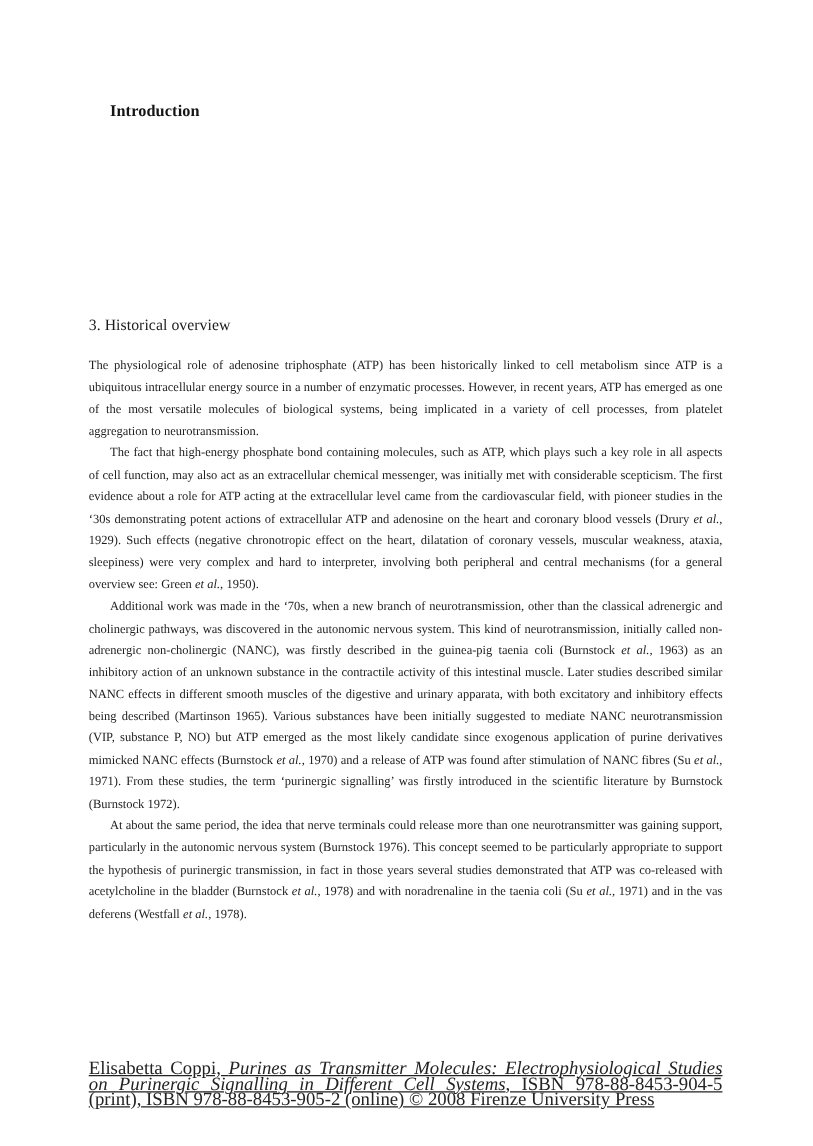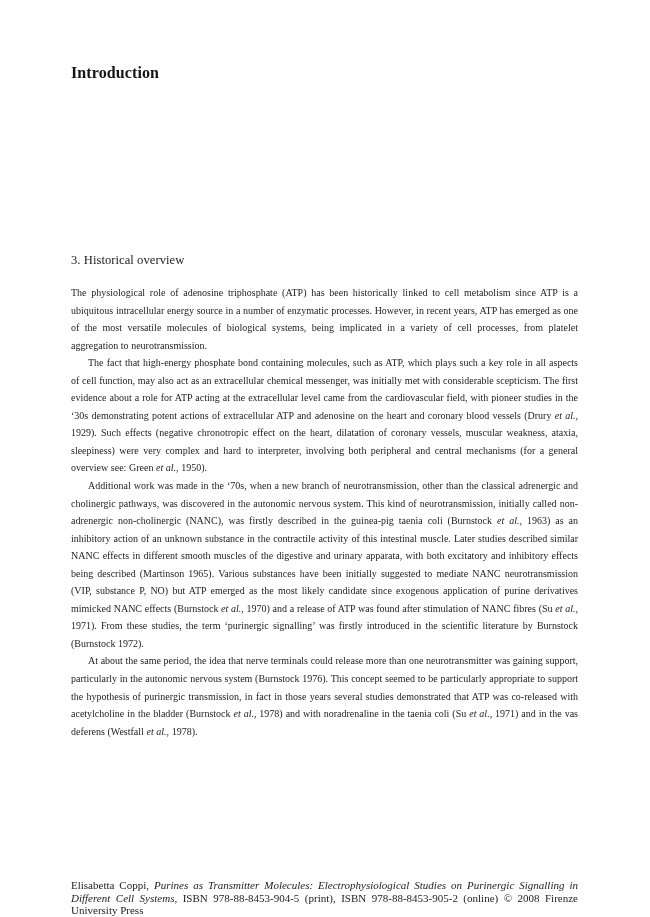--- a/index.html
+++ b/index.html
@@ -20,25 +20,25 @@
     position: absolute;
     left: 71px;
     top: 0;
     width: 507px;
     height: 917px;
   }
   .chapter-title {
     position: absolute;
     top: 64px;
     left: 0;
-    font-size: 16px;
+    font-size: 13px;
     font-weight: bold;
     letter-spacing: 0.1px;
     color: #141414;
-    margin: 0;
+    margin: 17px;
   }
   .body-block {
     position: absolute;
     top: 253px;
     left: 0;
     width: 507px;
   }
   .section-heading {
     font-size: 12.6px;
     font-weight: normal;
@@ -55,26 +55,27 @@
     color: #1c1c1c;
     hyphens: manual;
     word-spacing: 0.1px;
   }
   p.para.indent {
     text-indent: 17px;
   }
   .footer {
     position: absolute;
     left: 71px;
-    top: 879px;
+    top: 849px;
     width: 507px;
-    font-size: 11px;
+    font-size: 15px;
     line-height: 12.6px;
     text-align: justify;
     color: #232323;
+    text-decoration: underline;
   }
   i, em { font-style: italic; }
 </style>
 </head>
 <body>
 
 <div class="page">
 
   <h1 class="chapter-title">Introduction</h1>
 

